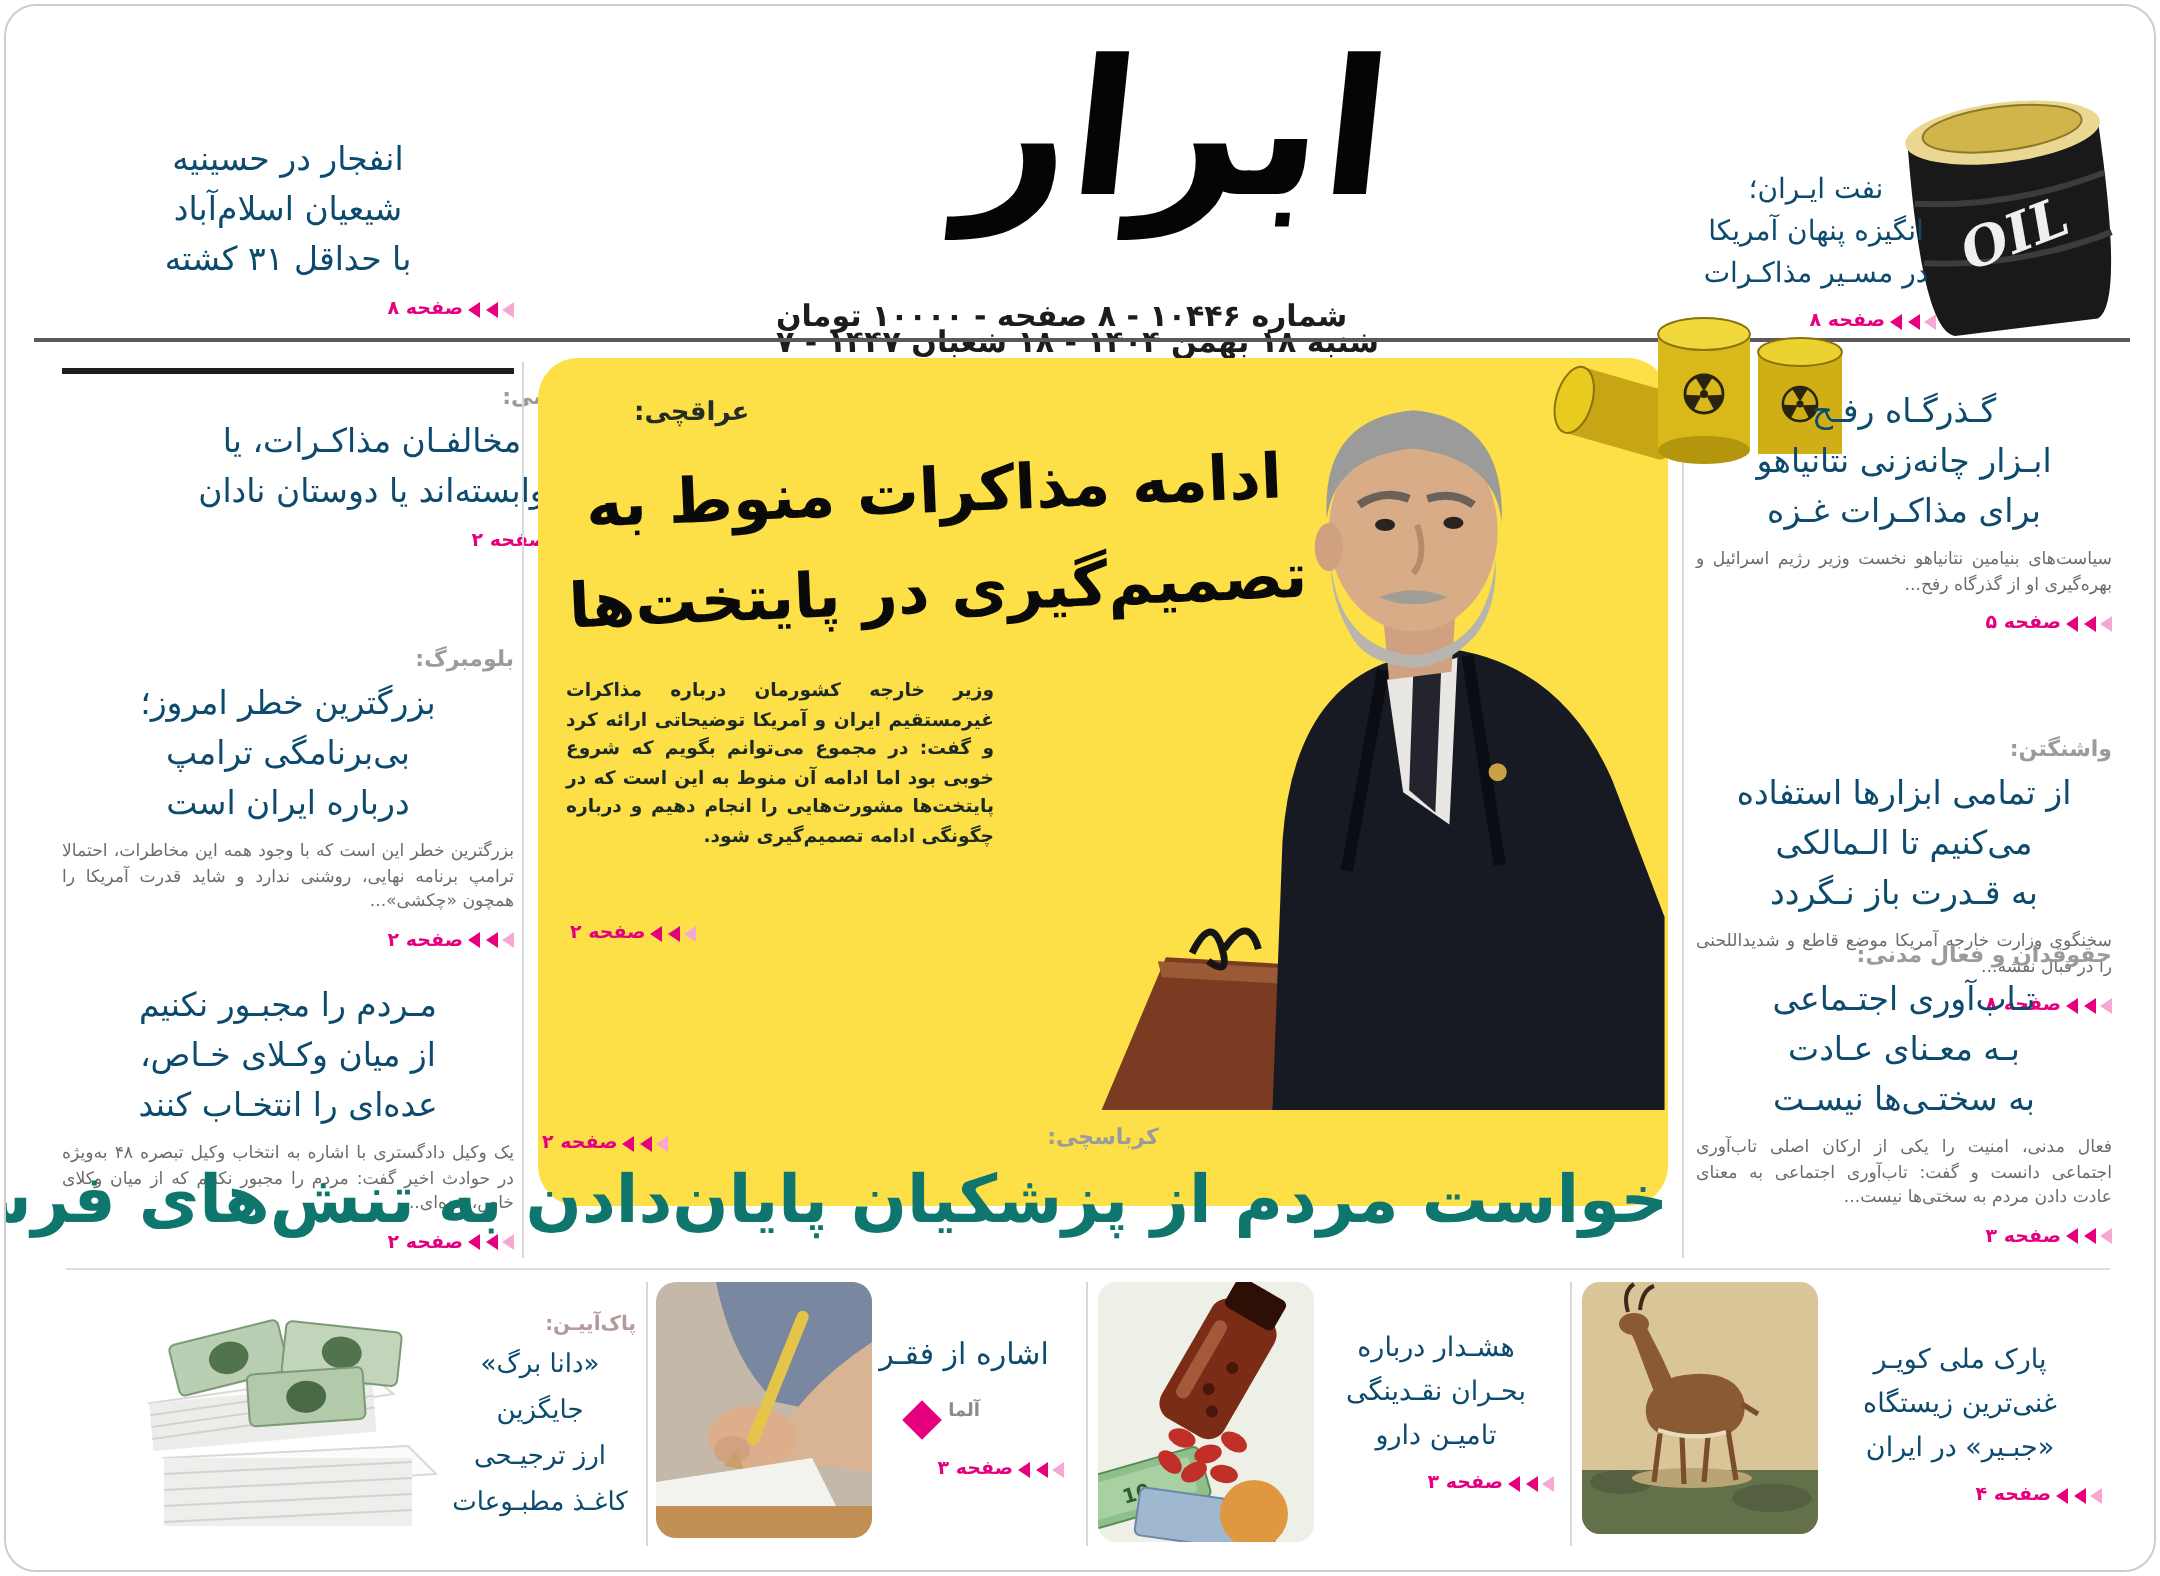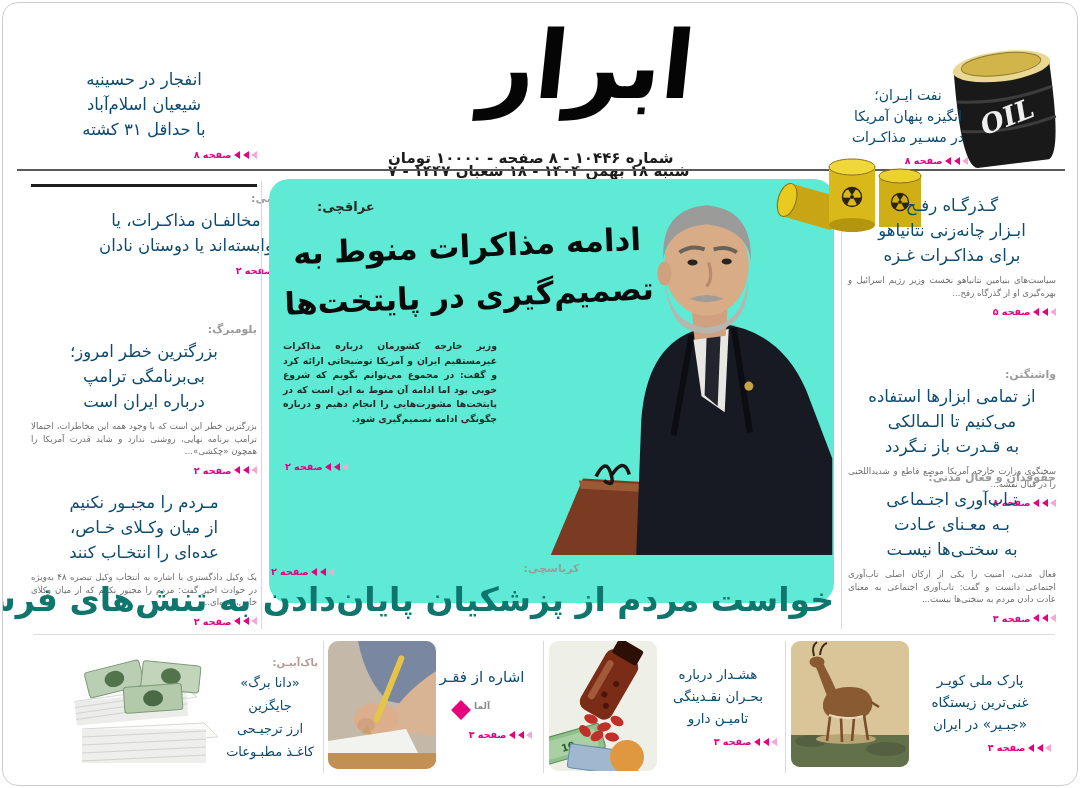--- a/index.html
+++ b/index.html
@@ -42,21 +42,21 @@
   .s-wash     { position:absolute; left:845px; top:325px; width:208px;margin-top:40px; }
   .s-civil    { position:absolute; left:845px; top:468px; width:208px; }
   .ind-r { margin-left:16px; }
   .ind-o { margin-left:46px; }
 
   .svg-barrel   { position:absolute; left:925px; top:36px;  width:140px; height:132px; }
   .svg-ybarrels { position:absolute; left:770px; top:146px; width:162px; height:84px; }
 
   
   .lead-box { position:absolute; left:266px; top:176px; width:565px; height:424px;
-              background:#5eead4; border-radius:20px; overflow:hidden; }
+              background:#fde047; border-radius:20px; overflow:hidden; }
   .lead-kicker { position:absolute; left:48px; top:20px; font-size:13px; font-weight:bold; color:#242e27; }
   .lead-headline { position:absolute; left:4px; top:42px; width:390px; text-align:center;
                    font-size:31px; line-height:50px; font-weight:bold; color:#0a0a0a;
                    white-space:pre-line; transform:rotate(-2.4deg); }
   .lead-body { position:absolute; left:14px; top:160px; width:214px; font-size:9.3px; font-weight:bold;
                color:#1d2a23; line-height:14.5px; text-align:justify; }
   .lead-marker { position:absolute; left:16px; top:282px; margin:0; }
   .lead-photo { position:absolute; right:0; top:0; width:295px; height:376px; }
 
   

